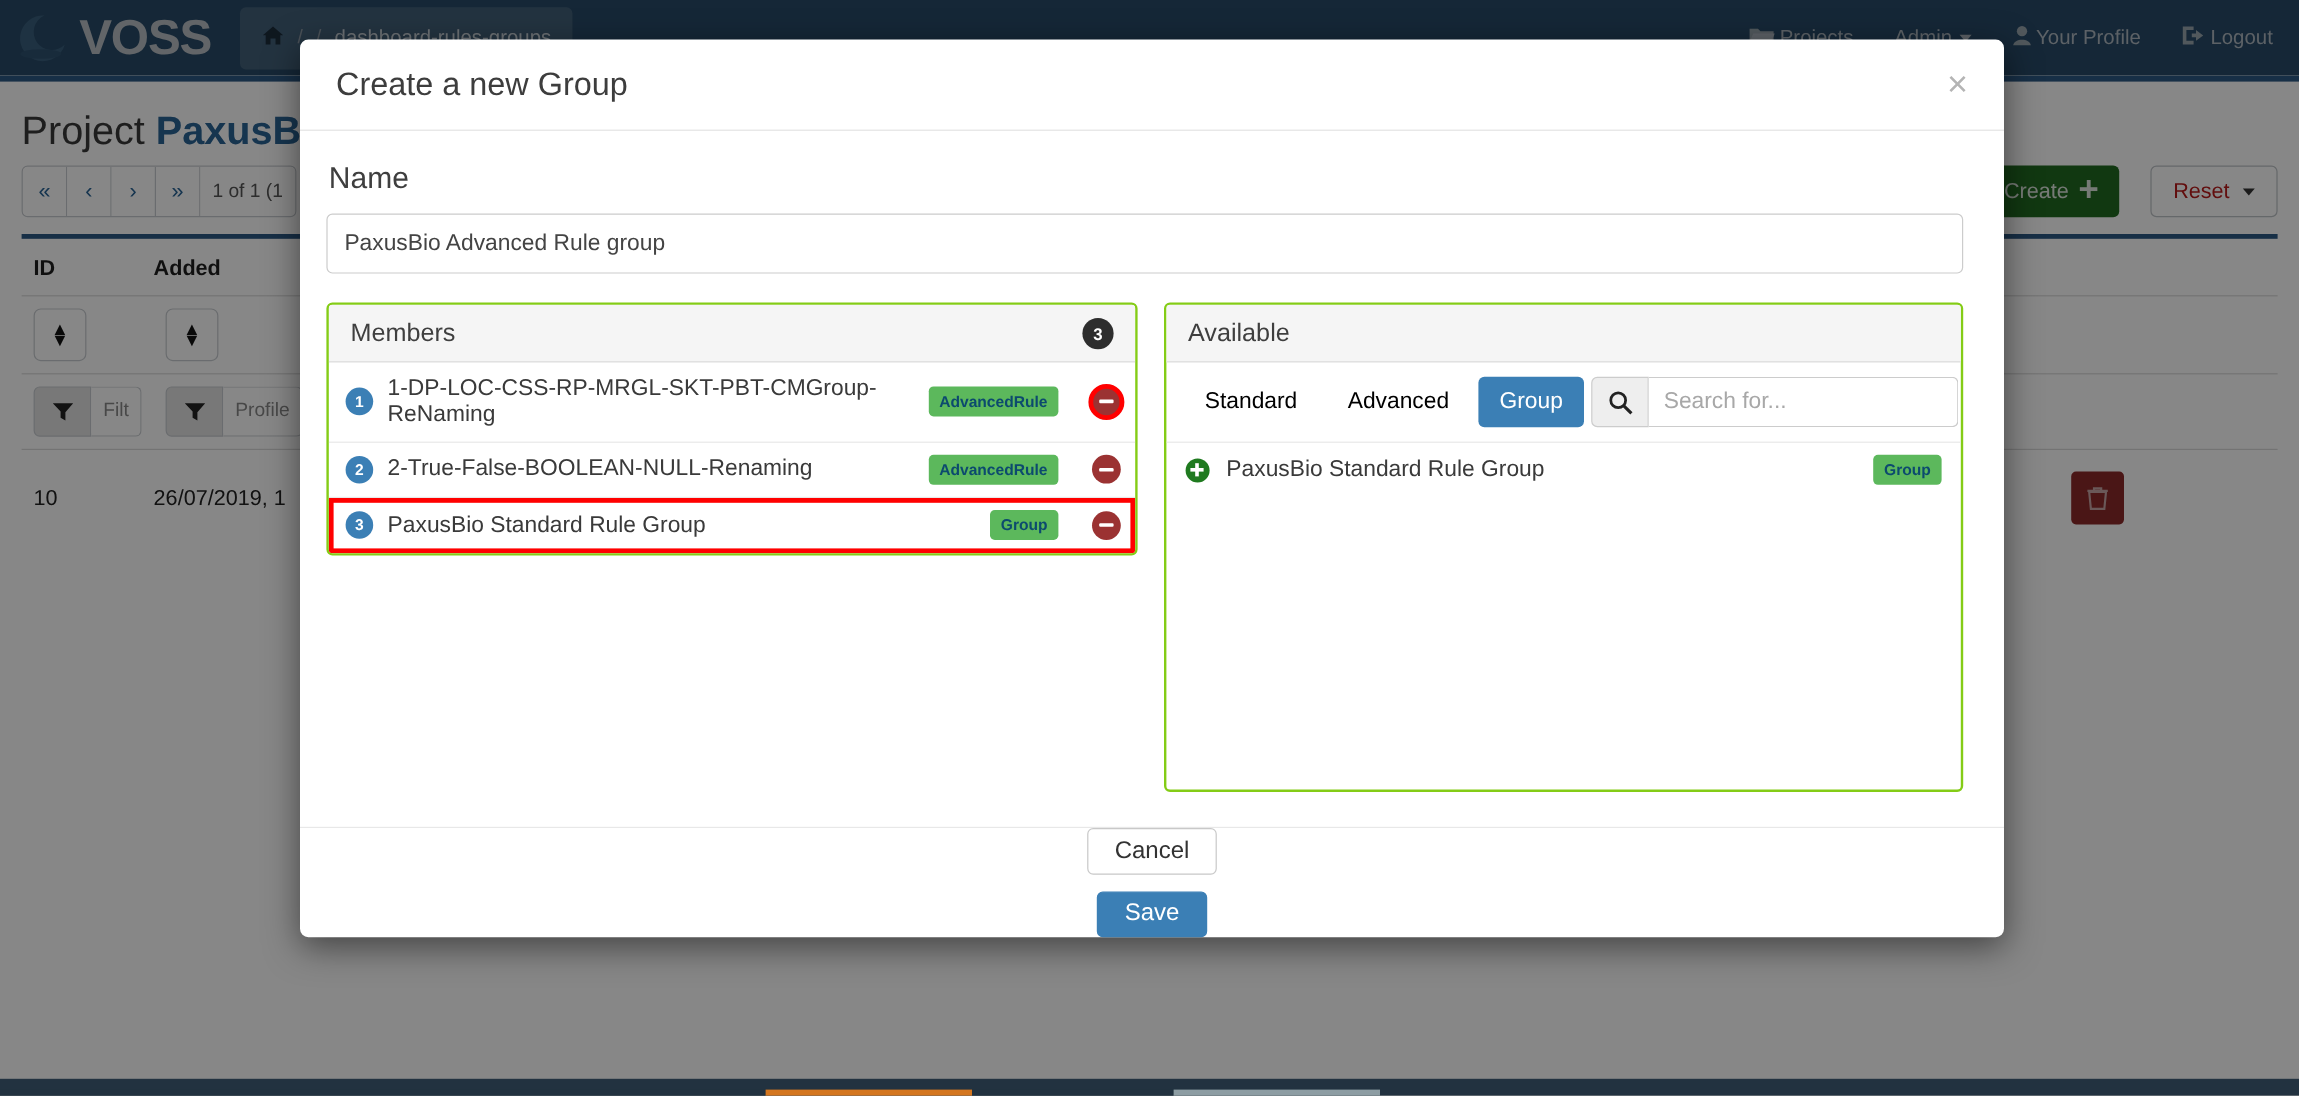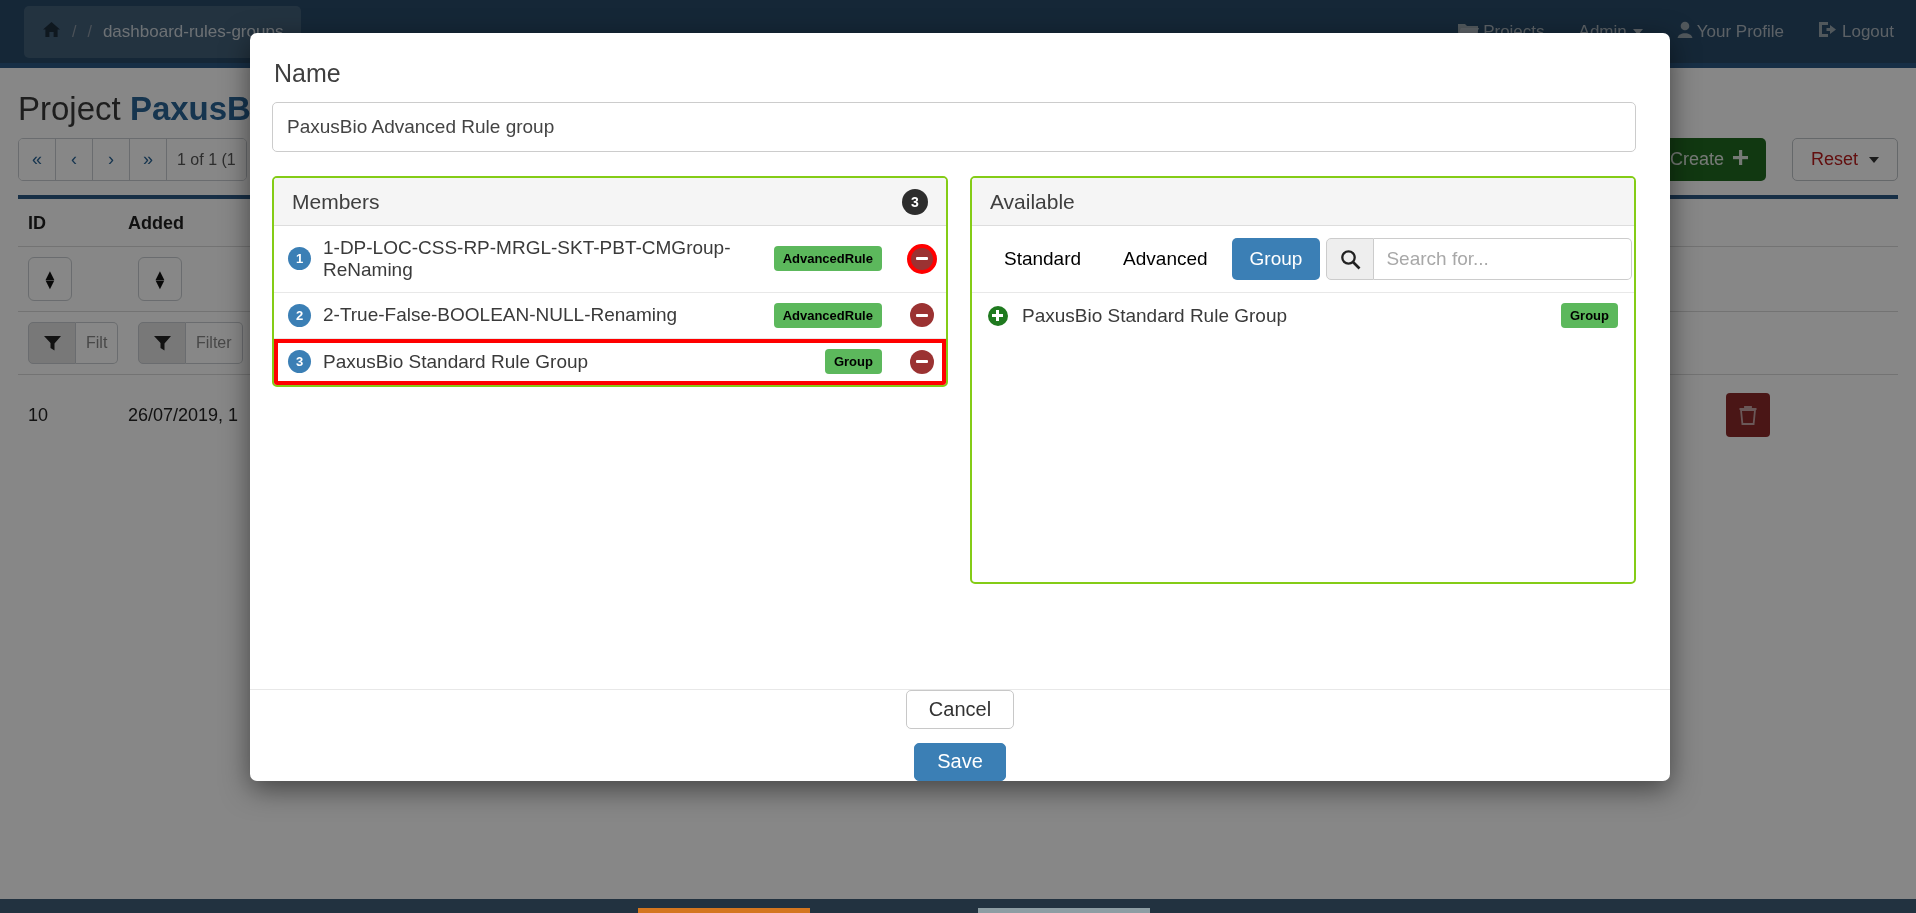--- a/index.html
+++ b/index.html
@@ -126,21 +126,21 @@
   }
   .member-row:last-child { border-bottom: none; }
   .member-row.tall { padding-top: 11px; padding-bottom: 11px; }
   .idx-badge {
     background: #3b7fb5; color:#fff; border-radius:50%;
     width: 23px; height: 23px; min-width:23px; display:flex; align-items:center; justify-content:center;
     font-size: 13px; font-weight:bold;
   }
   .member-name { font-size: 19px; color:#3a3a3a; line-height:1.15; max-width: 430px; }
   .tag {
-    margin-left: auto; background:#5cb85c; color:#000000; border-radius:4px;
+    margin-left: auto; background:#5cb85c; color:#0c4a6e; border-radius:4px;
     font-size:13px; font-weight:bold; padding: 5px 9px; white-space:nowrap;
   }
   .circle-btn {
     width: 24px; height:24px; min-width:24px; border-radius:50%;
     display:flex;align-items:center;justify-content:center; cursor:pointer; margin-left: 16px;
   }
   .minus-btn { background:#9b3232; }
   .minus-btn i { display:block; width:12px; height:3px; background:#fff; border-radius:1px; }
   .plus-btn { background:#1f7a1f; position:relative; width:20px;height:20px;min-width:20px; margin-left:0;}
   .plus-btn i { position:absolute; background:#fff; }
@@ -169,20 +169,29 @@
   .btn { border-radius:5px; font-size:20px; padding: 0 22px; height:47px; cursor:pointer; font-family:"Liberation Sans",sans-serif;}
   .btn-cancel { background:#fff; border:1px solid #c8c8c8; color:#333; }
   .btn-save { background:#3b7fb5; border:1px solid #3b7fb5; color:#fff; }
 </style>
 </head>
 <body>
 
 <div id="page-root">
 
   <div class="navbar">
+    <div class="brand">
+      <div class="brand-logo">
+        <svg width="46" height="46" viewBox="0 0 46 46">
+          <path d="M23 4 A19 19 0 1 0 40 28 A15 15 0 1 1 23 4 Z" fill="#3a5f7d"></path>
+          <ellipse cx="20" cy="36" rx="17" ry="4" fill="#2f5270"></ellipse>
+        </svg>
+      </div>
+      <div class="brand-text">VOSS</div>
+    </div>
     <div class="breadcrumb-box">
       <span>
         <svg width="19" height="17" viewBox="0 0 19 17">
             <path d="M9.5 1 L18 8.4 h-2.4 V16 H11.6 V11 H7.4 V16 H3.4 V8.4 H1 Z" fill="#1d2e3c"></path>
           </svg>
       </span>
       <span class="crumb-sep">/</span>
       <span class="crumb-sep">/</span>
       <span class="crumb-link">dashboard-rules-groups</span>
     </div>
@@ -302,41 +311,45 @@
             <div class="filt-input">Filt</div>
           </div>
         </div>
         <div class="sortcell2">
           <div class="filt-grp">
             <div class="filt-icon">
               <svg width="19" height="17" viewBox="0 0 19 17">
                   <path d="M1 1 h17 l-6.5 7.5 v7 l-4 -2.4 v-5.1 Z" fill="#222"></path>
                 </svg>
             </div>
-            <div class="filt-input">Filter</div>
+            <div class="filt-input">Profile</div>
           </div>
         </div>
       </div>
       <div class="grid-datarow">
         <div class="col-id">10</div>
         <div class="col-added">26/07/2019, 1</div>
         <div style="margin-left:1298px">
           <div class="btn-trash">
             <svg width="18" height="20" viewBox="0 0 18 20">
                 <path d="M2 5 h14 l-1.4 14 H3.4 Z M6 2 h6 v3 H6 Z M0.5 4 h17" fill="none" stroke="#c9a7a7" stroke-width="1.8"></path>
               </svg>
           </div>
         </div>
       </div>
     </div>
   </div>
 
   <div class="dim-overlay"></div>
 
   <div class="modal">
+    <div class="modal-header">
+      <div class="modal-title">Create a new Group</div>
+      <div class="modal-close">×</div>
+    </div>
 
     <div class="modal-body">
       <div class="field-label">Name</div>
       <input class="name-input" value="PaxusBio Advanced Rule group" style="">
 
       <div class="panels">
 
         <div class="panel panel-members">
           <div class="panel-head">
             <span>Members</span>

